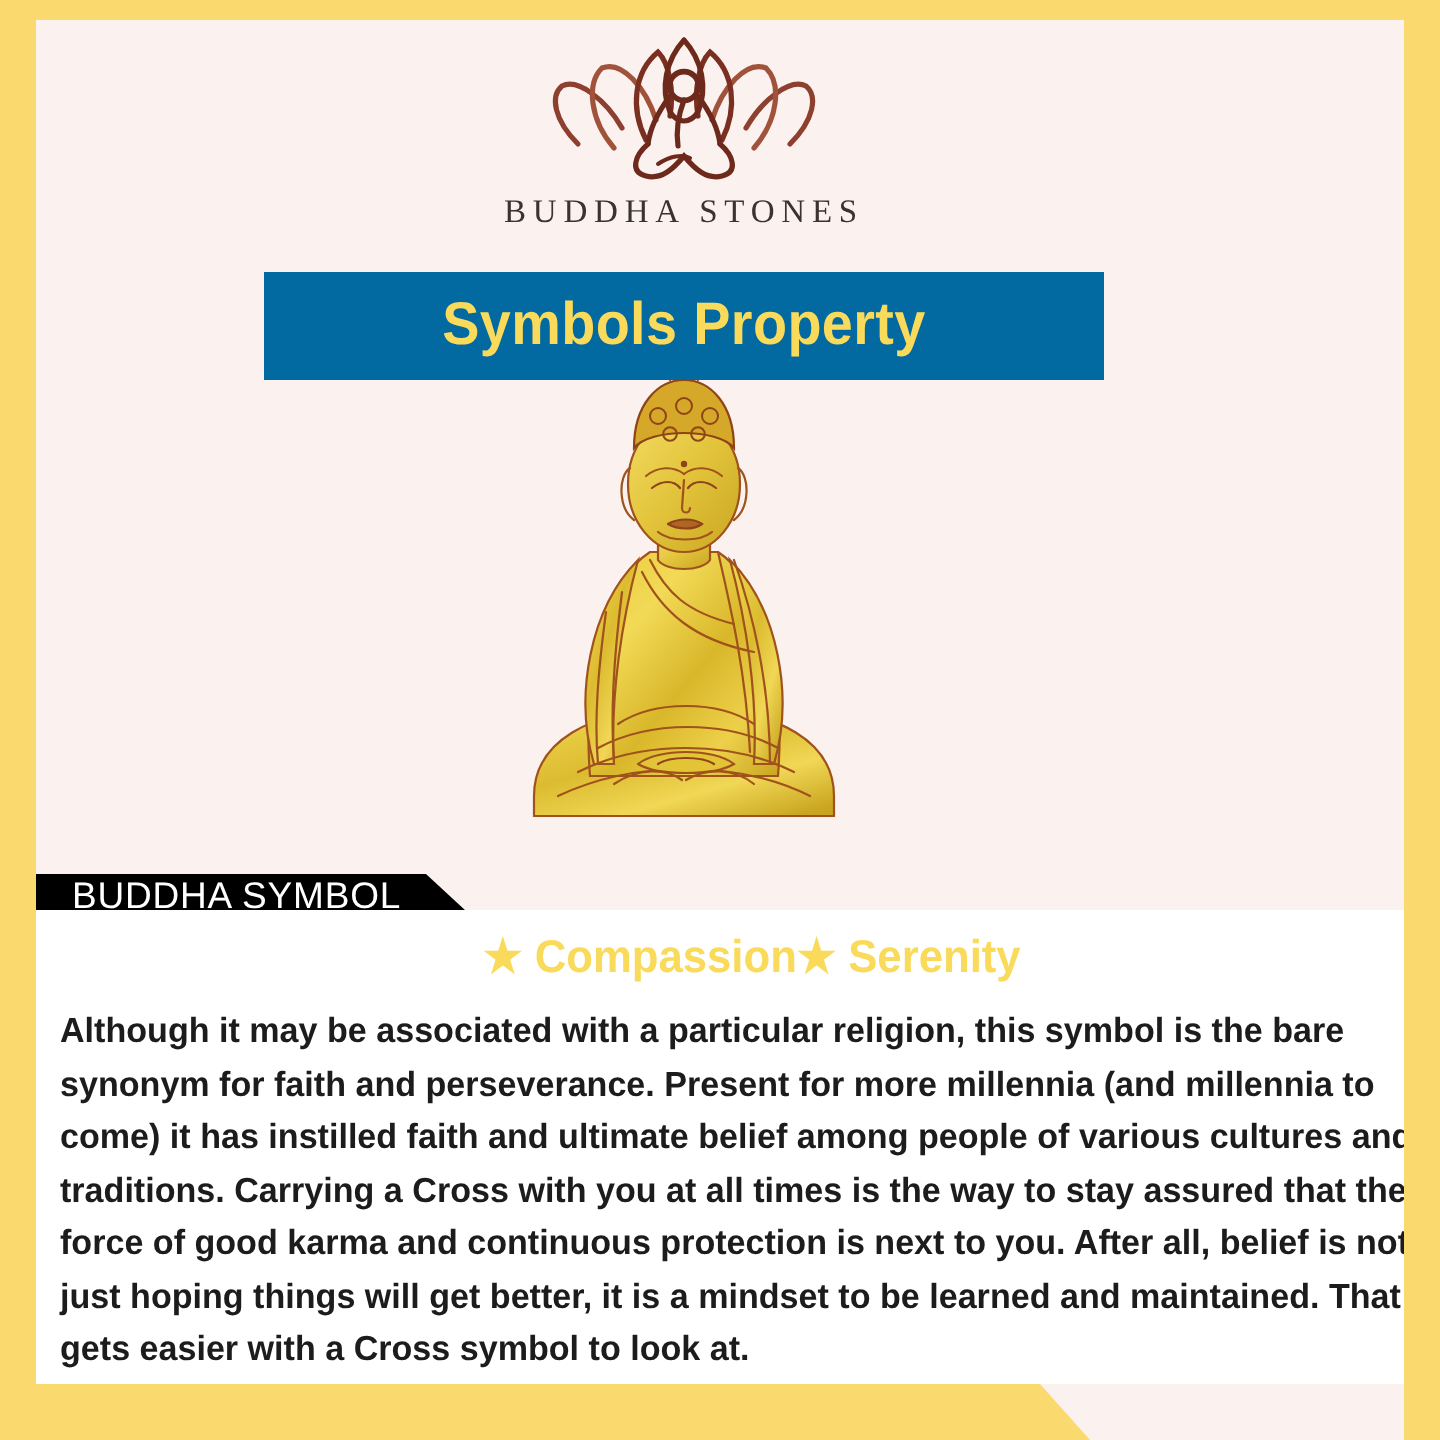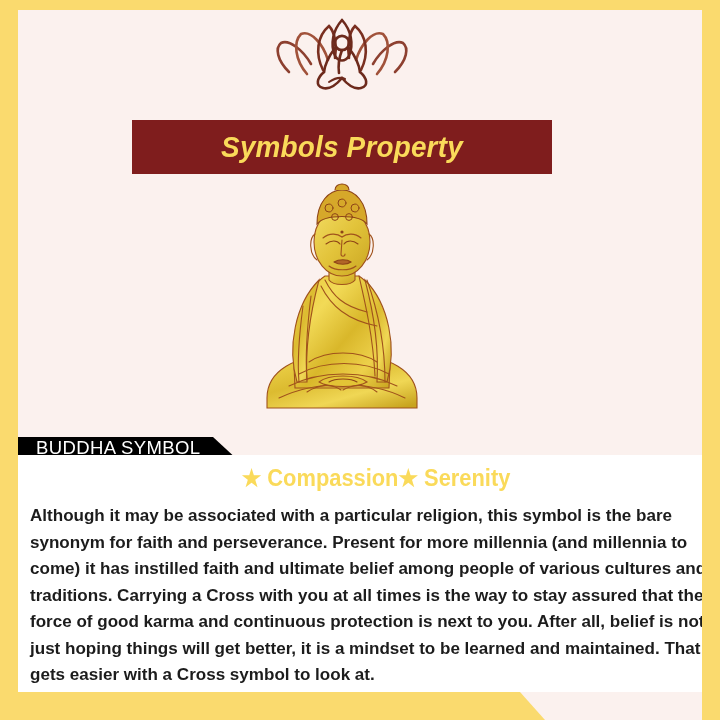--- a/index.html
+++ b/index.html
@@ -45,26 +45,25 @@
   }
   #logo-mark { display:block; margin:0 auto; }
   #logo-wordmark {
     font-family:"Liberation Serif", serif;
     font-size:16.5px; letter-spacing:3.4px;
     color:#3b3330; margin-top:4px;
   }
 
   
   #title-banner {
-    position:absolute; left:132px; top:120px;
+    position:absolute; left:132px; top:136px;
     width:420px; height:54px;
-    background:#7f1d1d;
+    background:#0369a1;
     display:flex; align-items:center; justify-content:center;
     z-index:4;
-    font-style:italic;
   }
   #page-title {
     font-family:"Liberation Sans Narrow","Liberation Sans",sans-serif;
     font-weight:bold; font-size:30px;
     letter-spacing:0.2px;
     color:#fada5a;
     transform:scaleX(0.93);
     white-space:nowrap;
   }
 
@@ -148,20 +147,21 @@
 
       <path d="M68 36 C62 44 58 52 57 60" stroke="#6d2a1c"></path>
       <path d="M82 36 C88 44 92 52 93 60" stroke="#6d2a1c"></path>
 
       <path d="M75 38 C72 46 71 54 72 61" stroke="#6d2a1c"></path>
 
       <path d="M57 60 C50 66 48 74 56 76 C64 78 70 72 75 66 C80 72 86 78 94 76 C102 74 100 66 93 60" stroke="#6d2a1c"></path>
       <path d="M62 70 C68 66 74 65 78 67" stroke="#6d2a1c" stroke-width="2"></path>
     </g>
   </svg>
+  <div id="logo-wordmark">BUDDHA STONES</div>
 </div>
 
 <div id="title-banner">
   <div id="page-title">Symbols Property</div>
 </div>
 
 <div id="hero-figure">
   <svg width="190" height="236" viewBox="0 0 190 236">
     <defs>
       <linearGradient id="goldA" x1="0" y1="0" x2="1" y2="1">

